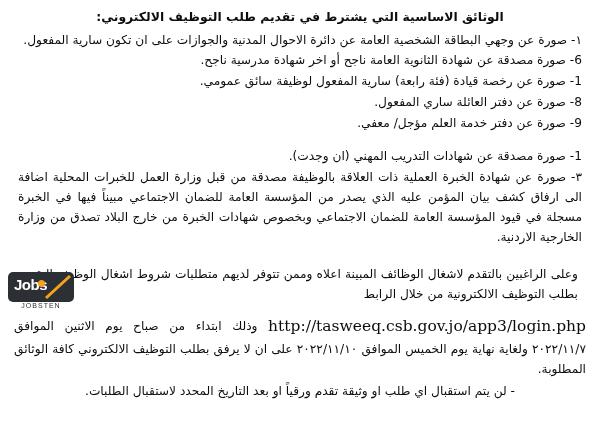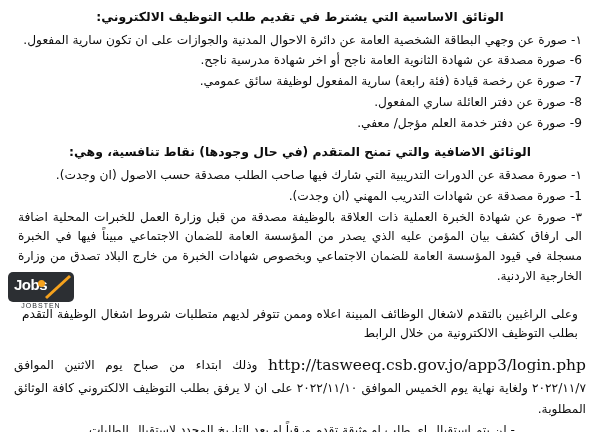--- a/index.html
+++ b/index.html
@@ -136,31 +136,29 @@
 </head>
 <body>
 
 <div class="page">
 
   <h2 class="section-title">الوثائق الاساسية التي يشترط في تقديم طلب التوظيف الالكتروني:</h2>
 
   <ul class="req-list">
     <li>١- صورة عن وجهي البطاقة الشخصية العامة عن دائرة الاحوال المدنية والجوازات على ان تكون سارية المفعول.</li>
     <li>6- صورة مصدقة عن شهادة الثانوية العامة ناجح أو اخر شهادة مدرسية ناجح.</li>
-    <li>7- صورة عن رخصة قيادة (فئة رابعة) سارية المفعول لوظيفة سائق عمومي.</li>
+    <li>1- صورة عن رخصة قيادة (فئة رابعة) سارية المفعول لوظيفة سائق عمومي.</li>
     <li>8- صورة عن دفتر العائلة ساري المفعول.</li>
     <li>9- صورة عن دفتر خدمة العلم مؤجل/ معفي.</li>
   </ul>
 
   <div class="block-gap"></div>
 
-  <h2 class="section-title">الوثائق الاضافية والتي تمنح المتقدم (في حال وجودها) نقاط تنافسية، وهي:</h2>
 
   <ul class="req-list">
-    <li>١- صورة مصدقة عن الدورات التدريبية التي شارك فيها صاحب الطلب مصدقة حسب الاصول (ان وجدت).</li>
     <li>1- صورة مصدقة عن شهادات التدريب المهني (ان وجدت).</li>
     <li>٣- صورة عن شهادة الخبرة العملية ذات العلاقة بالوظيفة مصدقة من قبل وزارة العمل للخبرات المحلية اضافة الى ارفاق كشف بيان المؤمن عليه الذي يصدر من المؤسسة العامة للضمان الاجتماعي مبيناً فيها في الخبرة مسجلة في قيود المؤسسة العامة للضمان الاجتماعي وبخصوص شهادات الخبرة من خارج البلاد تصدق من وزارة الخارجية الاردنية.</li>
   </ul>
 
   <div class="block-gap"></div>
 
   <p class="para">وعلى الراغبين بالتقدم لاشغال الوظائف المبينة اعلاه وممن تتوفر لديهم متطلبات شروط اشغال الوظيفة التقدم بطلب التوظيف الالكترونية من خلال الرابط</p>
 
   <div class="link-line">
     <span class="url">http://tasweeq.csb.gov.jo/app3/login.php</span>

